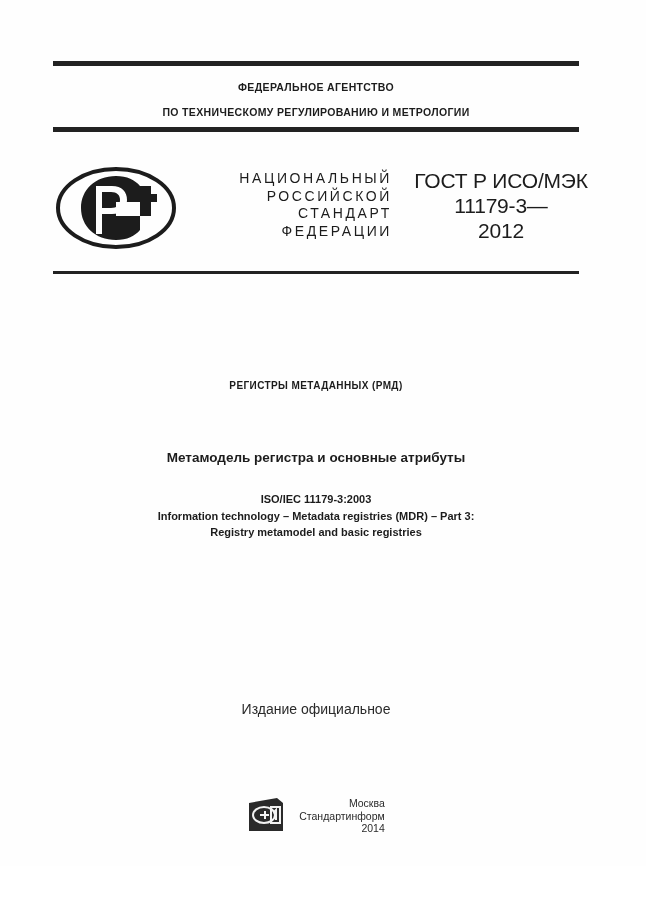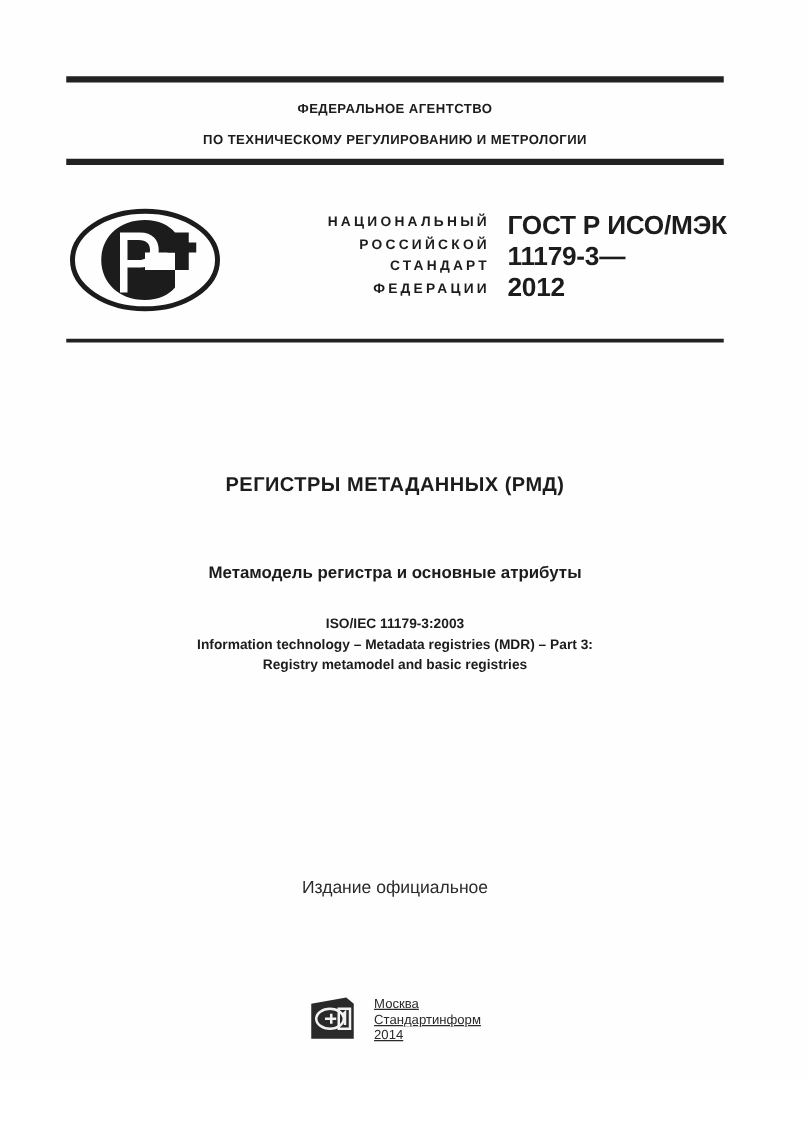--- a/index.html
+++ b/index.html
@@ -55,50 +55,50 @@
     height: 88px;
   }
   .emblem svg { display: block; width: 124px; height: 88px; }
 
   .std-words {
     position: absolute;
     left: 200px;
     top: 170px;
     width: 192px;
     text-align: right;
-    font-weight: bold;
-    font-size: 11px;
+    font-weight: normal;
+    font-size: 14px;
     letter-spacing: 2.6px;
     line-height: 17.5px;
     color: #1c1c1c;
   }
 
   .gost-number {
     position: absolute;
     left: 406px;
     top: 168px;
     width: 190px;
-    text-align: left;
-    font-weight: bold;
+    text-align: center;
+    font-weight: normal;
     font-size: 21px;
     line-height: 25px;
     letter-spacing: -0.2px;
     color: #1c1c1c;
   }
 
   
   .title-area {
     position: absolute;
     left: 53px;
     width: 526px;
     text-align: center;
     color: #1c1c1c;
   }
   .t-field      { top: 340px; font-size: 14.5px; font-weight: bold; }
-  .t-main       { top: 380px; font-size: 16px; font-weight: bold; letter-spacing: 0.4px; text-align: center; }
+  .t-main       { top: 380px; font-size: 10px; font-weight: bold; letter-spacing: 0.4px; text-align: center; }
   .t-part       { top: 420px; font-size: 14px;   font-weight: bold; letter-spacing: 3.4px; }
   .t-subtitle   { top: 450px; font-size: 13.5px; font-weight: bold; }
 
   .eng-block {
     position: absolute;
     left: 53px;
     top: 491px;
     width: 526px;
     text-align: center;
     font-size: 11px;
@@ -127,24 +127,23 @@
     display: flex;
     justify-content: center;
     align-items: flex-start;
     gap: 12px;
   }
   .pub-logo { width: 40px; height: 40px; flex: 0 0 auto; }
   .pub-logo svg { display: block; width: 40px; height: 40px; }
   .pub-text {
     font-size: 10.5px;
     line-height: 12.5px;
-    text-align: left;
+    text-align: right;
     color: #2a2a2a;
     padding-top: 2px;
-    text-decoration: underline;
   }
 </style>
 </head>
 <body>
 
 <div class="page">
 
   <div class="rule rule-top"></div>
   <div class="rule rule-mid"></div>
   <div class="rule rule-bottom"></div>

